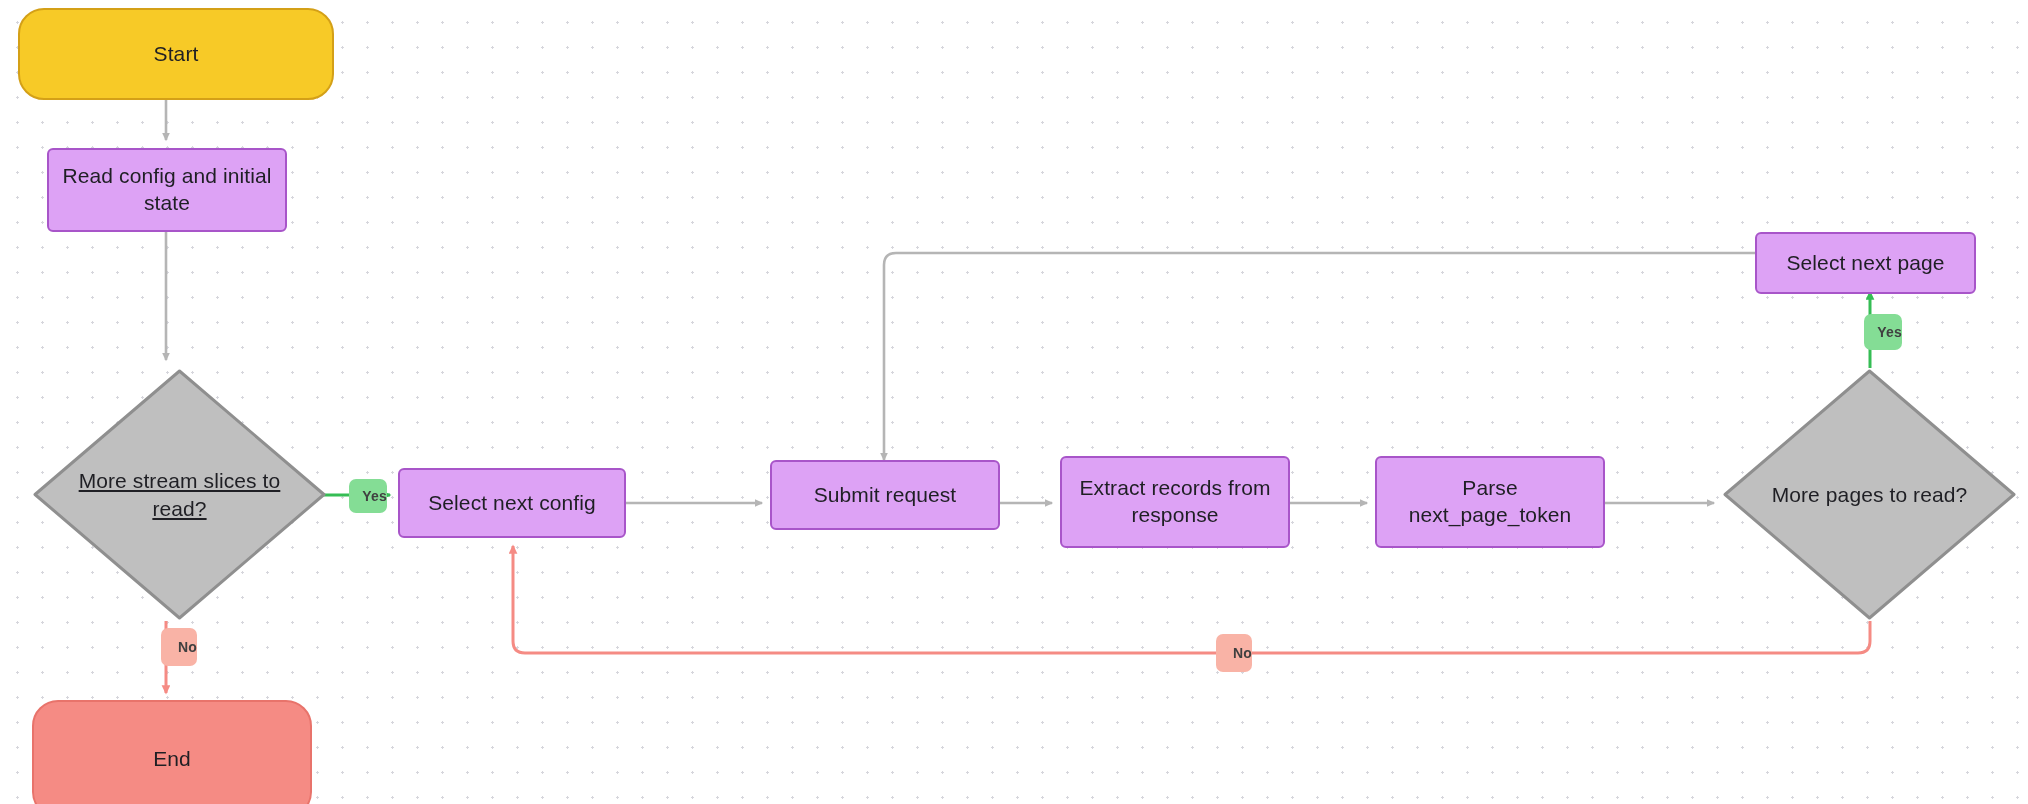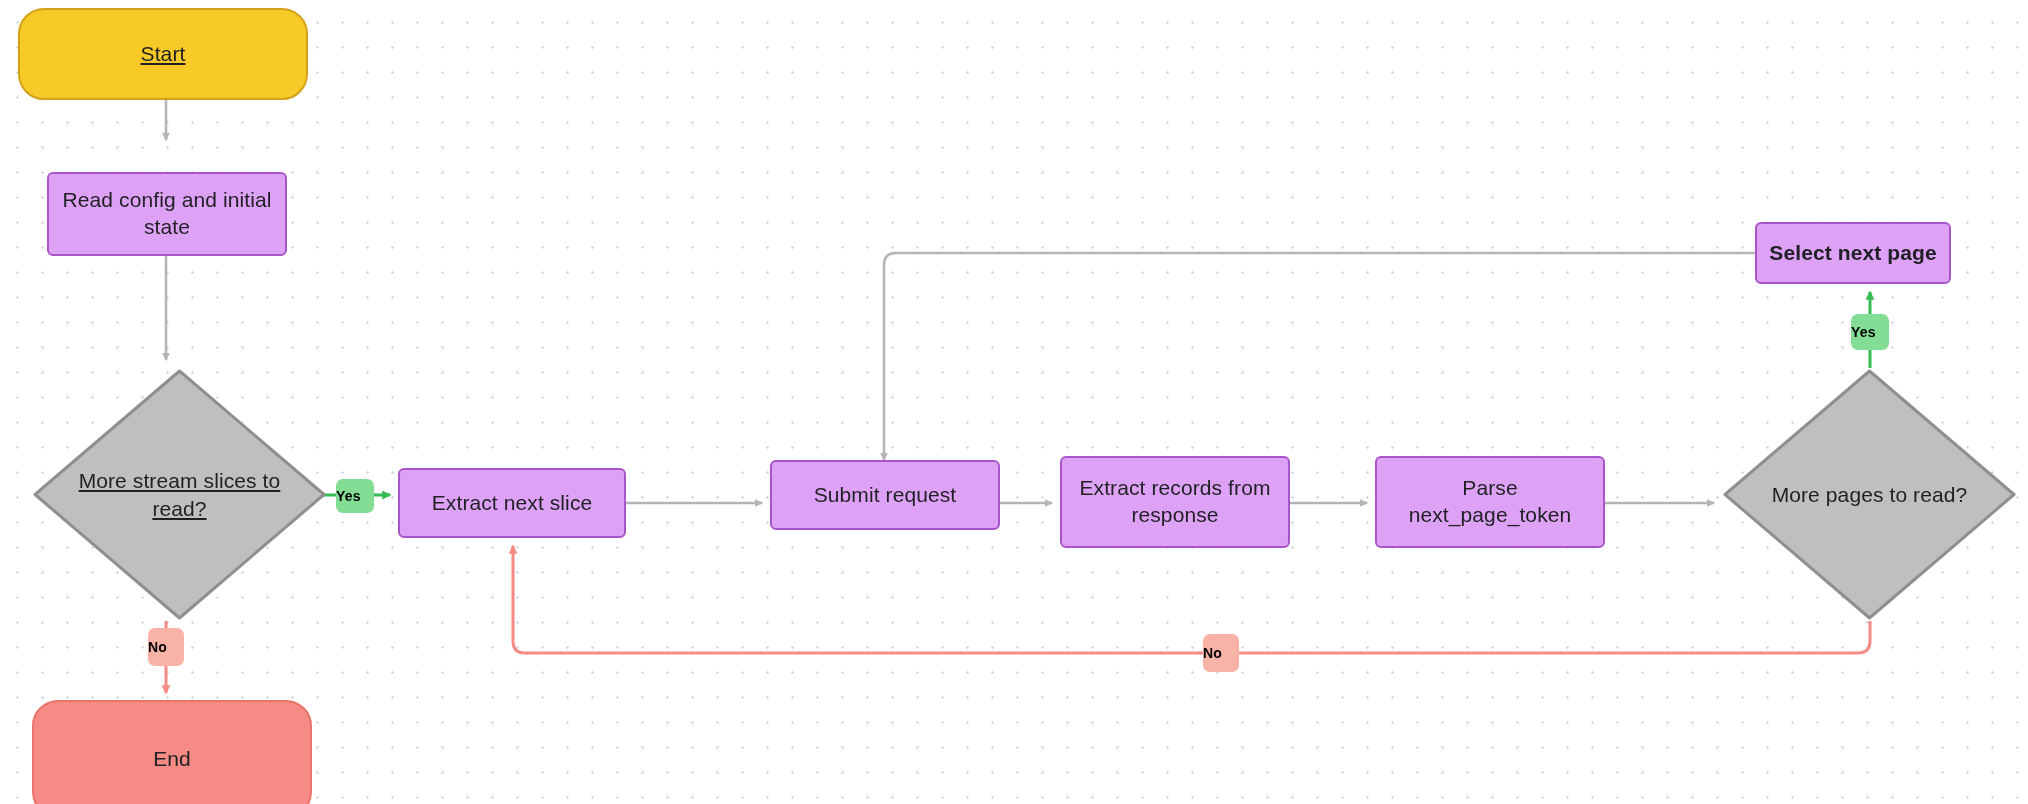--- a/index.html
+++ b/index.html
@@ -68,26 +68,27 @@
     width: 72%;
     color: #1f1f24;
     font-size: 21px;
     line-height: 1.3;
   }
   .edge-label {
     position: absolute;
     box-sizing: border-box;
     display: flex;
     align-items: center;
-    justify-content: flex-start;
+    justify-content: flex-end;
     border-radius: 7px;
     font-size: 14px;
     font-weight: 600;
-    color: #000000;
+    color: #404040;
     letter-spacing: 0.2px;
+    margin-left: 13px;
   }
   .label-yes { background: #84dd95; }
   .label-no  { background: #f9b3a6; }
 </style>
 </head>
 <body>
 
 <div id="canvas">
 
   <svg id="edges" viewBox="0 0 2028 804" xmlns="http://www.w3.org/2000/svg">
@@ -119,37 +120,37 @@
 
     <path d="M1605,503 L1714,503" fill="none" stroke="#b5b5b5" stroke-width="2.6" marker-end="url(#ah-gray)"></path>
 
     <path d="M1870,368 L1870,292" fill="none" stroke="#35bd54" stroke-width="3" marker-end="url(#ah-green)"></path>
 
     <path d="M1755,253 L896,253 Q884,253 884,265 L884,460" fill="none" stroke="#b5b5b5" stroke-width="2.6" marker-end="url(#ah-gray)"></path>
 
     <path d="M1870,621 L1870,641 Q1870,653 1858,653 L525,653 Q513,653 513,641 L513,546" fill="none" stroke="#f58b84" stroke-width="3" marker-end="url(#ah-red)"></path>
   </svg>
 
-  <div class="node node-terminal" style="left:18px; top:8px; width:290px; height:92px; background:#f7ca27; border-color:#d4a017;text-decoration:underline;">
+  <div class="node node-terminal" style="left:18px; top:8px; width:316px; height:92px; background:#f7ca27; border-color:#d4a017;">
     <span>Start</span>
   </div>
 
-  <div class="node node-process" style="left:47px; top:148px; width:240px; height:84px; background:#dda2f5; border-color:#a855c9;margin-top:24px;">
+  <div class="node node-process" style="left:47px; top:148px; width:240px; height:84px; background:#dda2f5; border-color:#a855c9;">
     <span style="padding:0 12px;">Read config and initial state</span>
   </div>
 
   <div class="node node-decision" style="left:32px; top:368px; width:295px; height:253px;text-decoration:underline;">
     <svg class="diamond-shape" viewBox="0 0 295 253" preserveAspectRatio="none">
       <polygon points="147.5,3 292,126.5 147.5,250 3,126.5" fill="#bfbfbf" stroke="#8f8f8f" stroke-width="3" stroke-linejoin="round"></polygon>
     </svg>
     <span class="diamond-label">More stream slices to read?</span>
   </div>
 
   <div class="node node-process" style="left:398px; top:468px; width:228px; height:70px; background:#dda2f5; border-color:#a855c9;">
-    <span>Extract next slice</span>
+    <span>Select next config</span>
   </div>
 
   <div class="node node-process" style="left:770px; top:460px; width:230px; height:70px; background:#dda2f5; border-color:#a855c9;">
     <span>Submit request</span>
   </div>
 
   <div class="node node-process" style="left:1060px; top:456px; width:230px; height:92px; background:#dda2f5; border-color:#a855c9;">
     <span style="padding:0 4px;">Extract records from response</span>
   </div>
 
@@ -157,21 +158,21 @@
     <span style="padding:0 8px;">Parse next_page_token</span>
   </div>
 
   <div class="node node-decision" style="left:1722px; top:368px; width:295px; height:253px;">
     <svg class="diamond-shape" viewBox="0 0 295 253" preserveAspectRatio="none">
       <polygon points="147.5,3 292,126.5 147.5,250 3,126.5" fill="#bfbfbf" stroke="#8f8f8f" stroke-width="3" stroke-linejoin="round"></polygon>
     </svg>
     <span class="diamond-label">More pages to read?</span>
   </div>
 
-  <div class="node node-process" style="left:1755px; top:222px; width:196px; height:62px; background:#dda2f5; border-color:#a855c9;font-weight:bold;">
+  <div class="node node-process" style="left:1755px; top:232px; width:221px; height:62px; background:#dda2f5; border-color:#a855c9;">
     <span>Select next page</span>
   </div>
 
   <div class="node node-terminal" style="left:32px; top:700px; width:280px; height:118px; background:#f58b84; border-color:#e8736b;">
     <span>End</span>
   </div>
 
   <div class="edge-label label-yes" style="left:336px; top:479px; width:38px; height:34px;">
     <span>Yes</span>
   </div>

